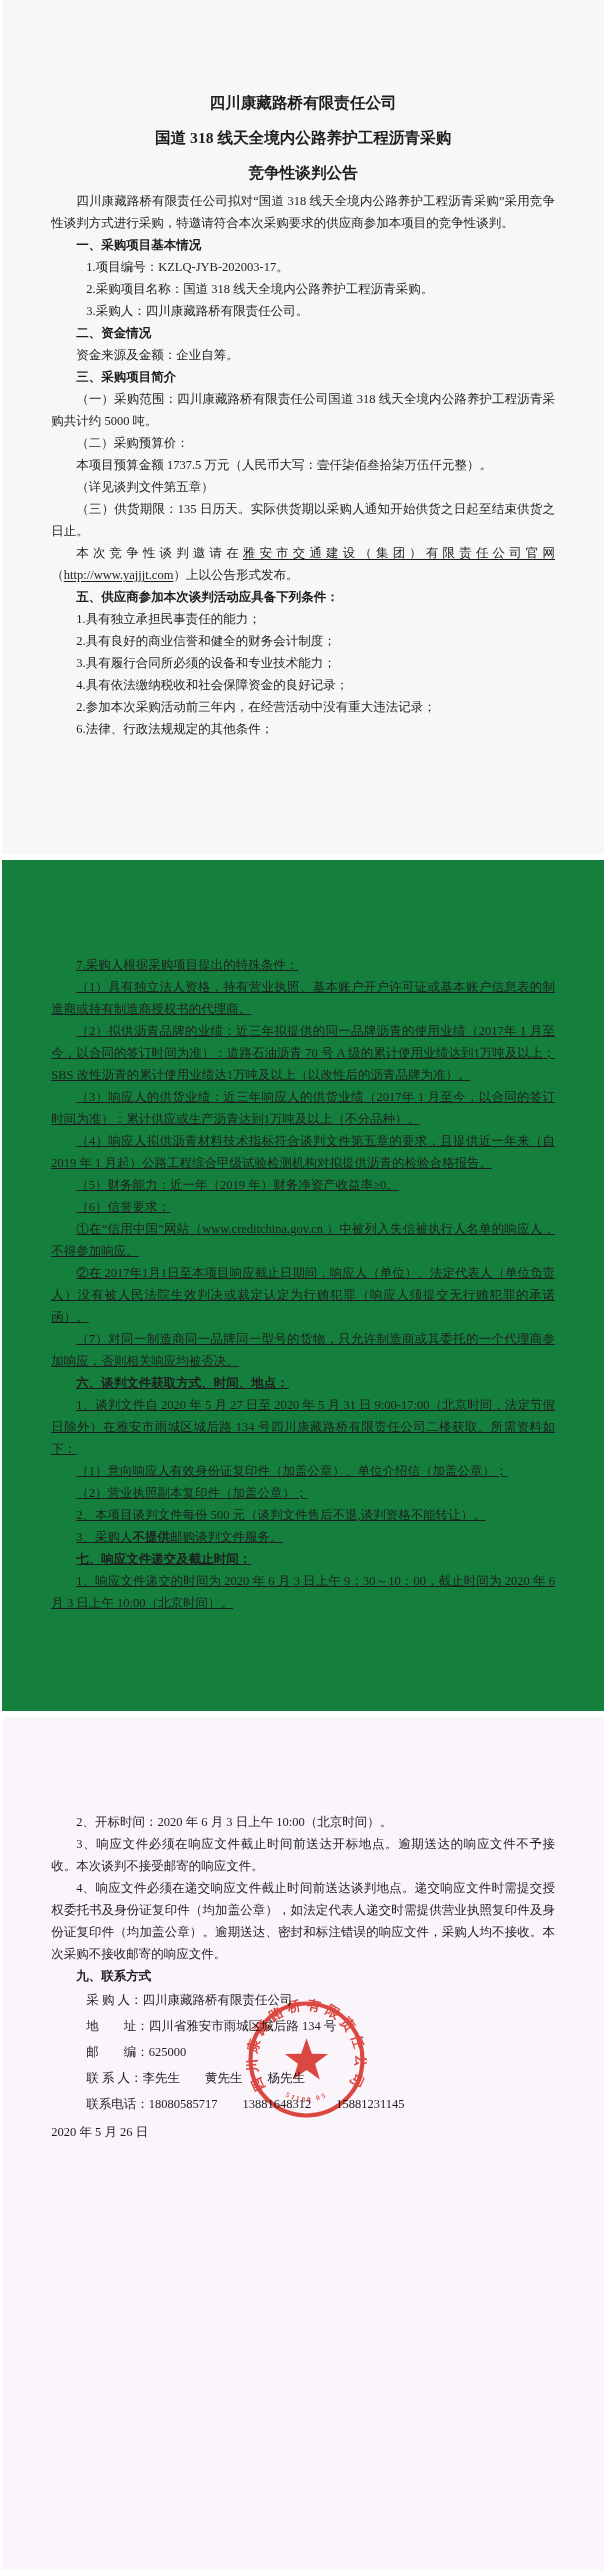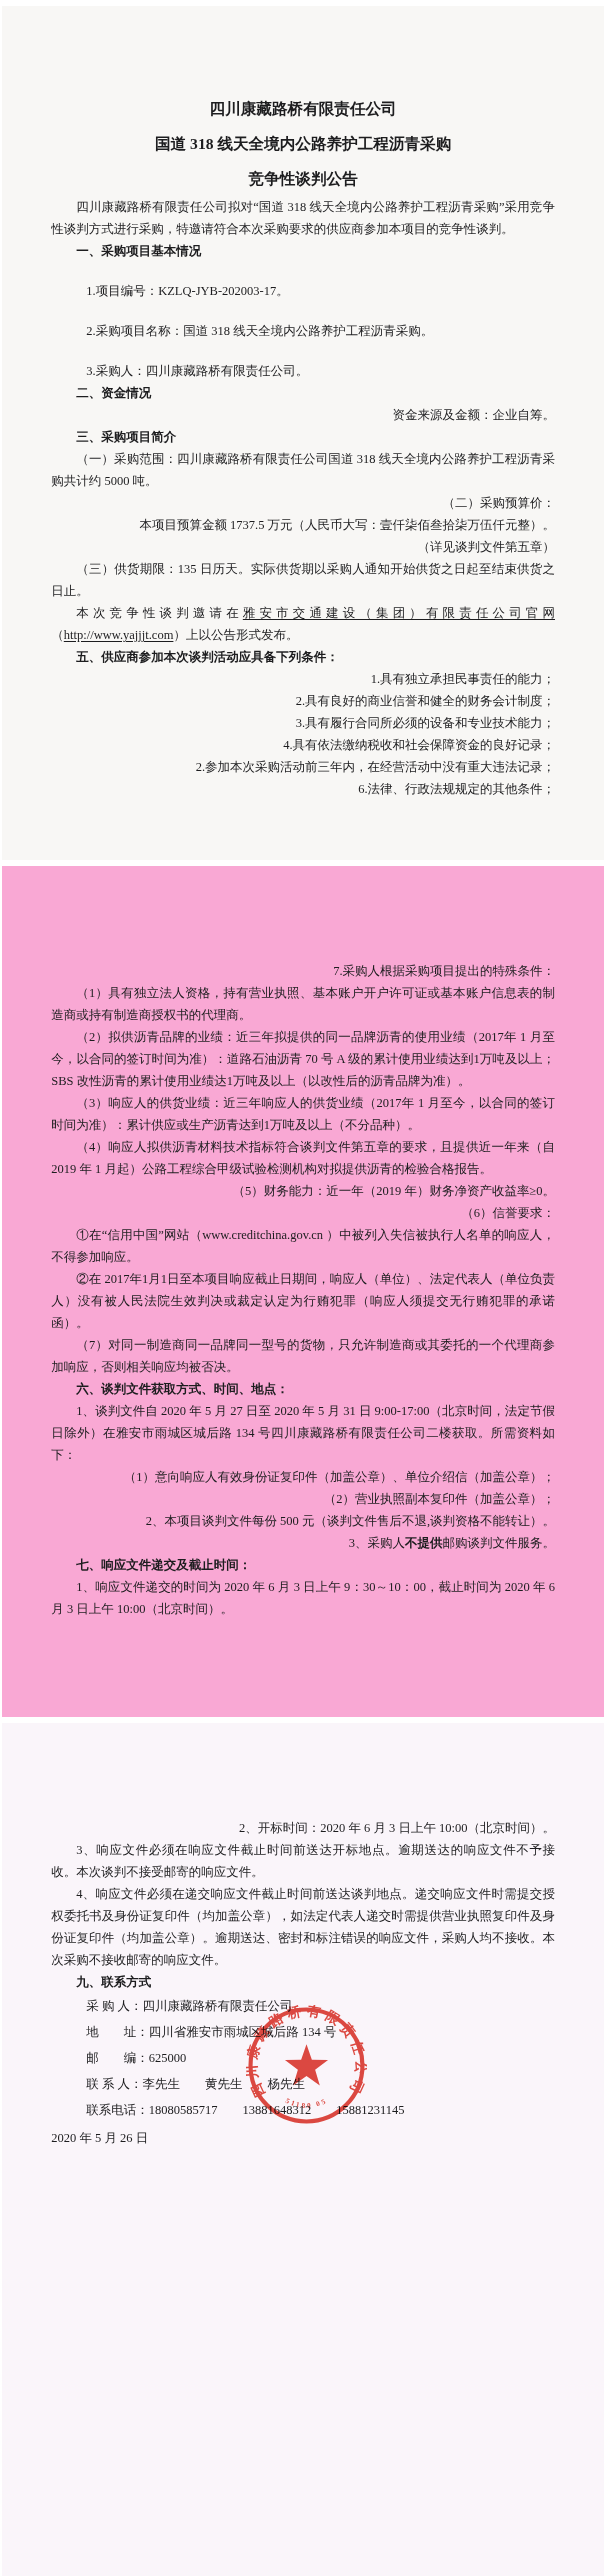--- a/index.html
+++ b/index.html
@@ -2,36 +2,36 @@
 <html style="font-size:12px"><head>
 <meta charset="utf-8">
 <style>
   html,body{margin:0;padding:0;background:#ffffff;}
   body{
     width:607px;
     font-family:"Liberation Serif","DejaVu Serif",serif;
     color:#1d1d1f;
     -webkit-font-smoothing:antialiased;
   }
-  .doc{padding-top:6px;}
+  .doc{}
   .page{
     margin:0 3px 6px 2.3px;
     box-sizing:border-box;
     padding:0 49px;
     overflow:hidden;
     position:relative;
   }
   .page-1{min-height:854px;padding-top:85px;background:#f8f7f5;}
-  .page-2{min-height:851px;padding-top:94px;background:#f9a8d4;}
+  .page-2{min-height:851px;padding-top:94px;background:#15803d;text-decoration:underline;}
   .page-3{min-height:853px;padding-top:94px;background:#faf5fa;margin-bottom:0;}
   .blk{font-size:12.5px;line-height:22px;margin:0;}
   .title{text-align:center;font-weight:700;font-size:15.6px;line-height:35px;}
   .para{text-indent:2em;text-align:justify;}
-  .item{text-indent:2em;text-align:right;}
-  .item-n{text-indent:2.8em;margin-top:18px;}
+  .item{text-indent:2em;}
+  .item-n{text-indent:2.8em;}
   .heading{text-indent:2em;font-weight:700;}
   .contact{margin-left:2.8em;line-height:26px;}
   .clabel{white-space:pre;}
   .date{text-align:left;line-height:26px;margin-top:1.5px;}
   .u{text-decoration:underline;text-underline-offset:2.3px;font-family:Liberation Serif, serif;}
   .b{font-weight:700;}
   .seal{
     position:absolute;
     left:244px;
     top:282px;

